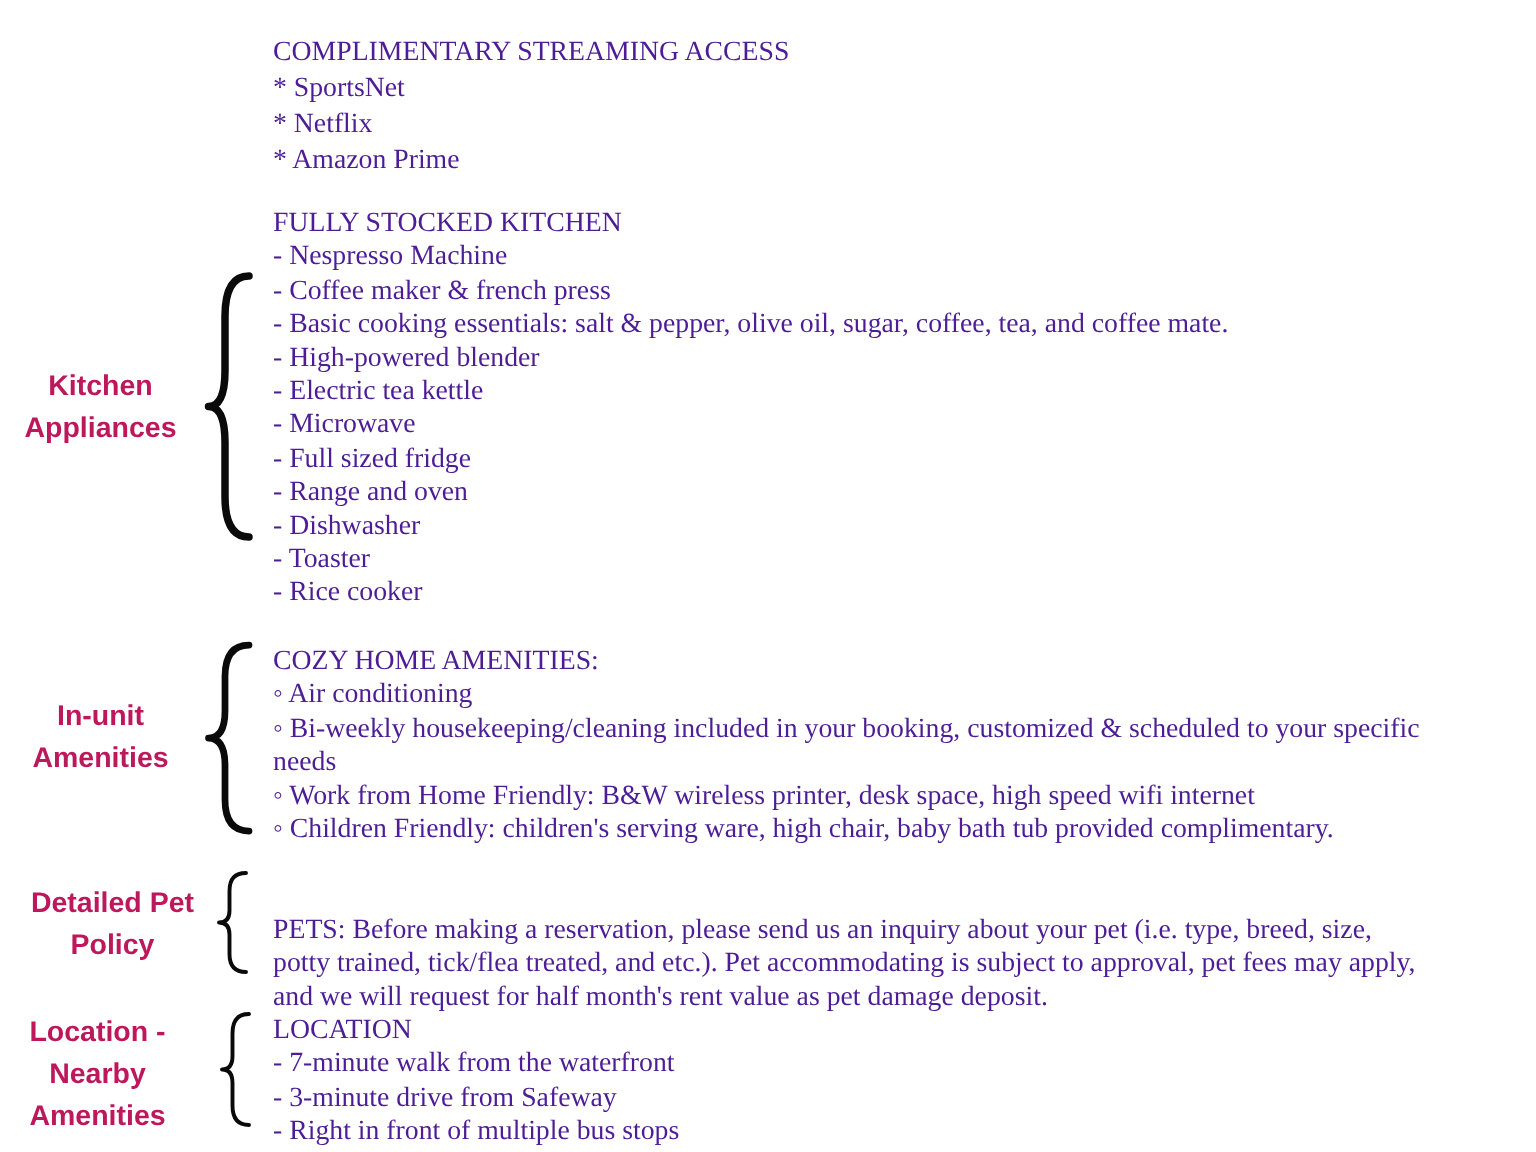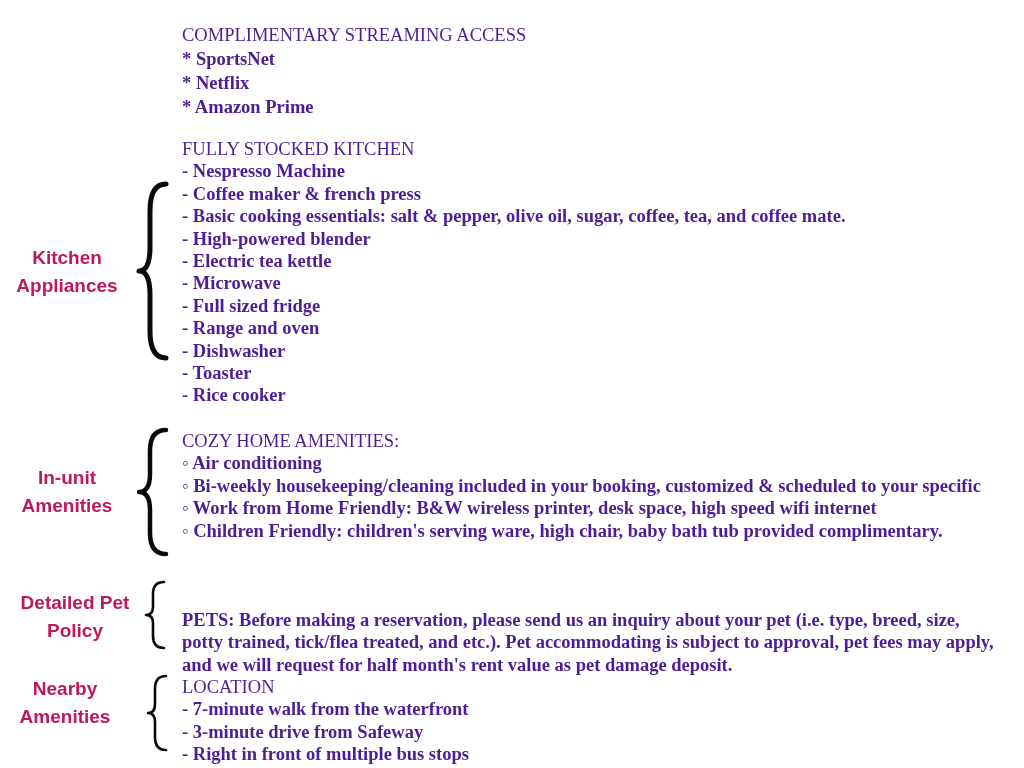--- a/index.html
+++ b/index.html
@@ -8,21 +8,21 @@
     background:#ffffff;
     font-family:"Liberation Serif", serif;
   }
   .page{position:absolute;inset:0;}
   .section{
     position:absolute;left:182px;width:835px;
     color:#4c1d95;font-size:18.5px;line-height:22.4px;
     white-space:nowrap;
   }
   .section .heading{white-space:nowrap;}
-  .section .line{white-space:nowrap;font-weight:bold;}
+  .section .line{white-space:nowrap;}
   #sec-streaming{top:23px;line-height:24px;}
   #sec-kitchen{top:138px;}
   #sec-cozy{top:430px;}
   #sec-pets{top:609px;}
   #sec-location{top:676px;}
   .ann-label{
     position:absolute;text-align:center;
     font-family:"Liberation Sans", sans-serif;
     font-weight:700;font-size:19px;line-height:28px;color:#be185d;
   }
@@ -48,20 +48,21 @@
   </div>
   <div class="ann-label" id="ann-inunit">
     <div>In-unit</div>
     <div>Amenities</div>
   </div>
   <div class="ann-label" id="ann-pet">
     <div>Detailed Pet</div>
     <div>Policy</div>
   </div>
   <div class="ann-label" id="ann-location">
+    <div>Location -</div>
     <div>Nearby</div>
     <div>Amenities</div>
   </div>
 
   <svg class="brace" id="brace-kitchen" width="34" height="180" viewBox="0 0 34 180">
     <path d="M 31 3 Q 15 3 15 30 L 15 66 Q 15 90 4 90 Q 15 90 15 114 L 15 150 Q 15 177 31 177" stroke-width="5"></path>
   </svg>
   <svg class="brace" id="brace-inunit" width="34" height="130" viewBox="0 0 34 130">
     <path d="M 31 3 Q 15 3 15 24 L 15 47 Q 15 65 4 65 Q 15 65 15 83 L 15 106 Q 15 127 31 127" stroke-width="4.5"></path>
   </svg>
@@ -91,20 +92,21 @@
     <div class="line">- Range and oven</div>
     <div class="line">- Dishwasher</div>
     <div class="line">- Toaster</div>
     <div class="line">- Rice cooker</div>
   </div>
 
   <div class="section" id="sec-cozy">
     <div class="heading">COZY HOME AMENITIES:</div>
     <div class="line">◦ Air conditioning</div>
     <div class="line">◦ Bi-weekly housekeeping/cleaning included in your booking, customized &amp; scheduled to your specific</div>
+    <div class="line">needs</div>
     <div class="line">◦ Work from Home Friendly: B&amp;W wireless printer, desk space, high speed wifi internet</div>
     <div class="line">◦ Children Friendly: children's serving ware, high chair, baby bath tub provided complimentary.</div>
   </div>
 
   <div class="section" id="sec-pets">
     <div class="line">PETS: Before making a reservation, please send us an inquiry about your pet (i.e. type, breed, size,</div>
     <div class="line">potty trained, tick/flea treated, and etc.). Pet accommodating is subject to approval, pet fees may apply,</div>
     <div class="line">and we will request for half month's rent value as pet damage deposit.</div>
   </div>
 

